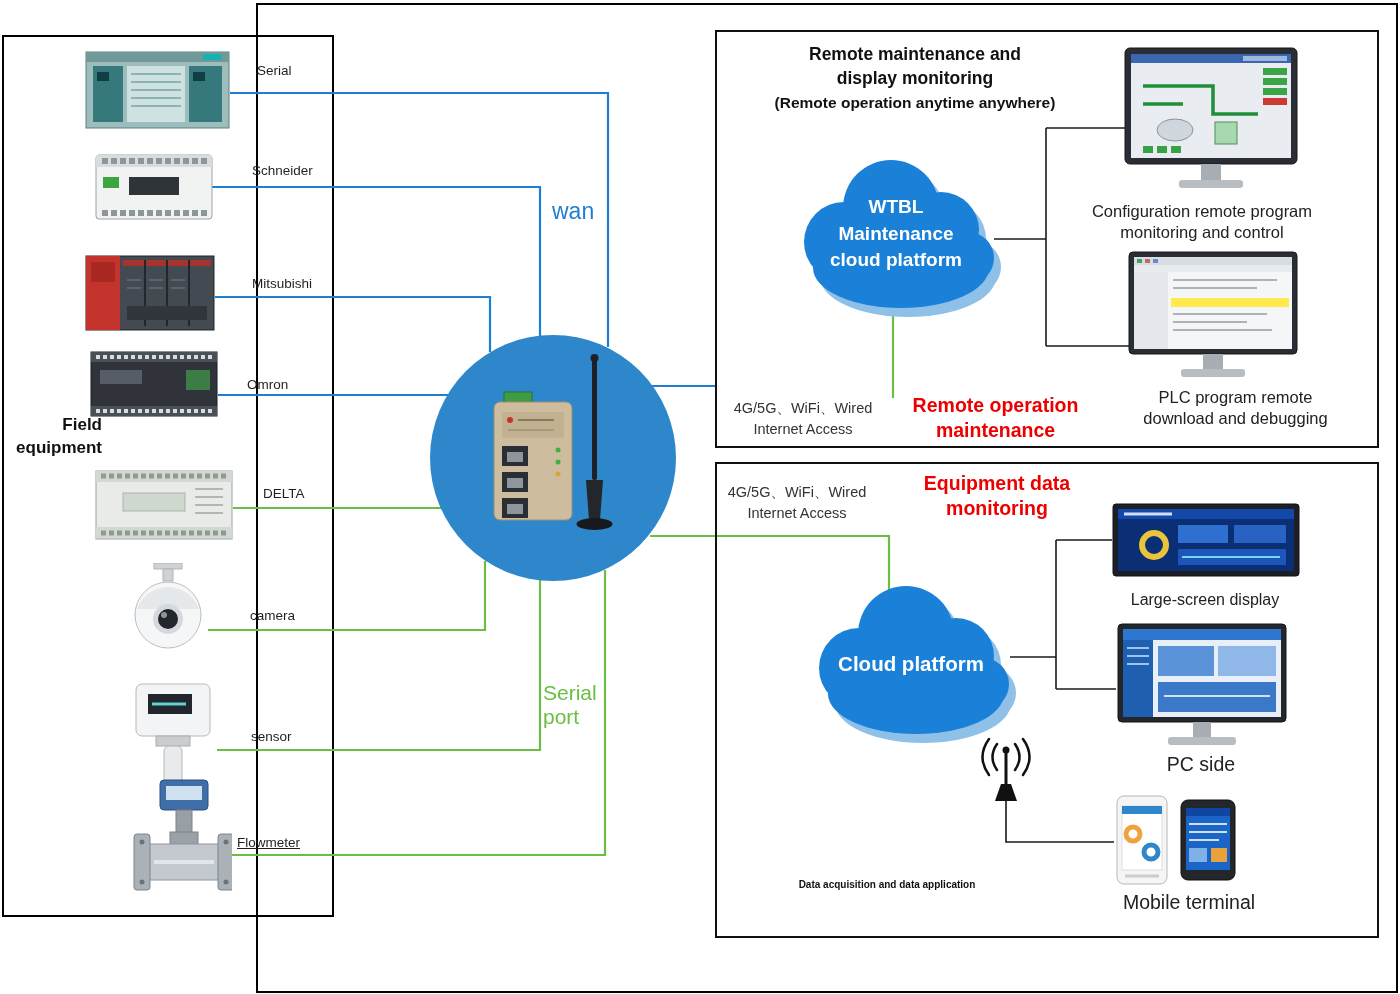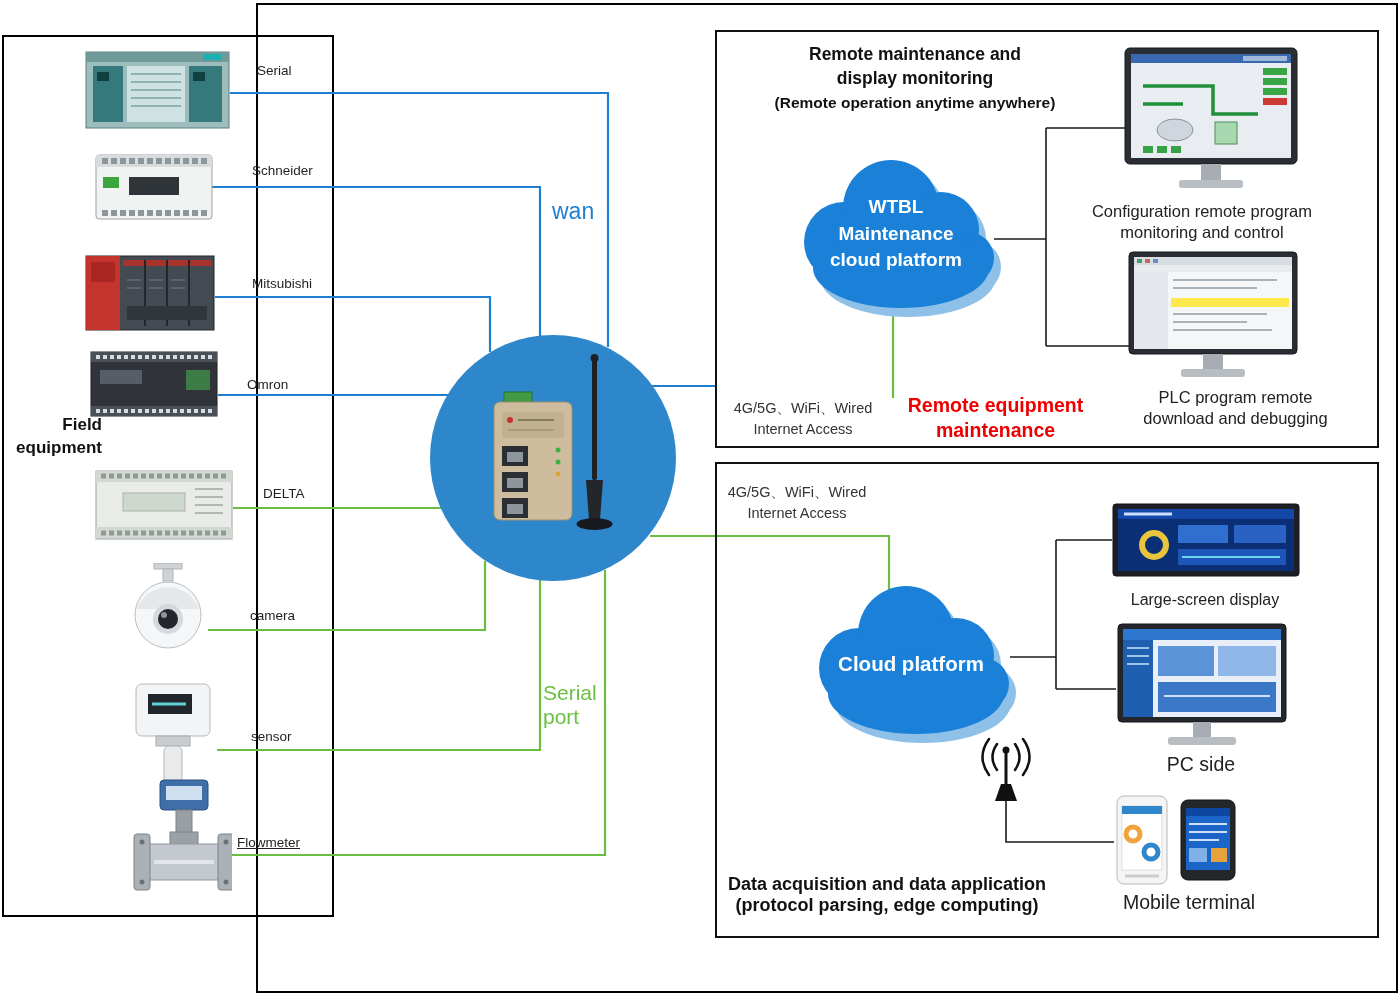--- a/index.html
+++ b/index.html
@@ -17,21 +17,21 @@
   .circle-gw{position:absolute;left:430px;top:335px;width:246px;height:246px;border-radius:50%;background:#2f87cb;}
   .cloud-text{position:absolute;left:0;right:0;text-align:center;color:#fff;font-weight:bold;}
   .wan-text{position:absolute;font-size:23px;color:#1e7fd0;}
   .serial-text{position:absolute;font-size:21px;color:#6abf43;}
   .title-line{position:absolute;text-align:center;font-weight:bold;font-size:17.5px;color:#111;}
   .subtitle-line{position:absolute;text-align:center;font-weight:bold;font-size:15.5px;color:#111;}
   .caption{position:absolute;text-align:center;font-size:16.5px;color:#222;line-height:21px;}
   .access{position:absolute;text-align:center;font-size:14.5px;color:#333;line-height:21px;}
   .red-hl{position:absolute;text-align:center;font-size:19.5px;font-weight:bold;color:#ee0000;line-height:25px;}
   .big-caption{position:absolute;text-align:center;font-size:19.5px;color:#222;}
-  .footer-text{position:absolute;text-align:center;font-size:18px;font-weight:bold;color:#111;line-height:21px;}
+  .footer-text{position:absolute;text-align:center;font-size:10px;font-weight:bold;color:#111;line-height:21px;}
   .fe-label{position:absolute;text-align:right;font-size:17px;font-weight:bold;color:#111;line-height:1.35;}
 </style>
 </head>
 <body>
 
 <div class="canvas">
 
   <div class="frame" style="left:256px;top:3px;width:1138px;height:986px;"></div>
 
   <div class="frame" style="left:2px;top:35px;width:328px;height:878px;"></div>
@@ -276,28 +276,32 @@
   <div class="caption" style="left:1118px;top:387px;width:235px;">
     <div>PLC program remote</div>
     <div>download and debugging</div>
   </div>
 
   <div class="access" style="left:723px;top:398px;width:160px;">
     <div>4G/5G、WiFi、Wired</div>
     <div>Internet Access</div>
   </div>
   <div class="red-hl" style="left:888px;top:393px;width:215px;">
-    <div>Remote equipment</div>
+    <div>Remote operation</div>
     <div>maintenance</div>
   </div>
 
   <div class="panel" style="left:715px;top:462px;width:660px;height:472px;"></div>
   <div class="access" style="left:718px;top:482px;width:158px;">
     <div>4G/5G、WiFi、Wired</div>
     <div>Internet Access</div>
+  </div>
+  <div class="red-hl" style="left:903px;top:471px;width:188px;">
+    <div>Equipment data</div>
+    <div>monitoring</div>
   </div>
 
   <div class="abs" style="left:800px;top:576px;width:222px;height:178px;">
     <svg width="222" height="178" viewBox="0 0 220 178">
       <g fill="#8fc0e8" transform="translate(7,9)">
         <circle cx="58" cy="92" r="40"></circle>
           <circle cx="105" cy="58" r="48"></circle>
           <circle cx="155" cy="80" r="38"></circle>
         <circle cx="182" cy="108" r="26"></circle>
           <ellipse cx="115" cy="118" rx="88" ry="40"></ellipse>
@@ -380,16 +384,15 @@
           <line x1="74" y1="48" x2="104" y2="48"></line>
         </g>
       <rect x="74" y="56" width="18" height="14" fill="#7fb0e8"></rect>
       <rect x="96" y="56" width="16" height="14" fill="#e8a23c"></rect>
     </svg>
   </div>
   <div class="big-caption" style="left:1093px;top:891px;width:192px;">Mobile terminal</div>
 
   <div class="footer-text" style="left:726px;top:874px;width:322px;">
     <div>Data acquisition and data application</div>
-    <div>(protocol parsing, edge computing)</div>
   </div>
 
 </div>
 
 </body></html>

